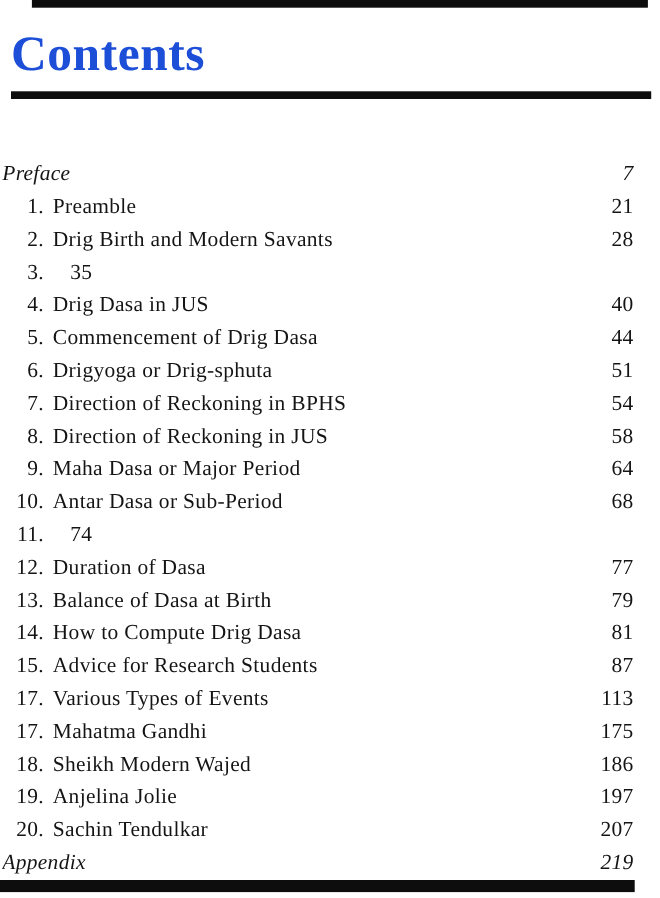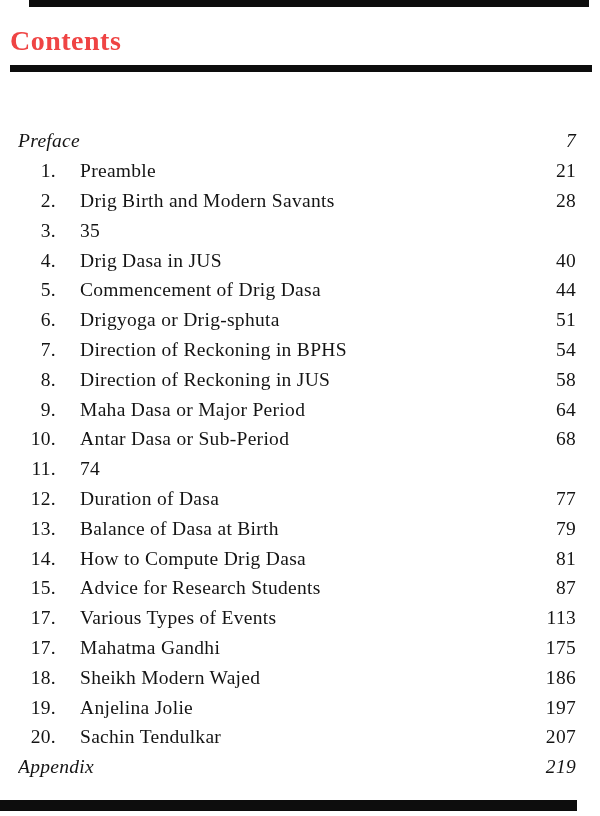--- a/index.html
+++ b/index.html
@@ -26,54 +26,54 @@
     top: 0;
     left: 29px;
     width: 560px;
     height: 7px;
     background: #0d0d0d;
   }
   .header {
     padding: 26px 8px 0 10px;
   }
   .title {
-    font-size: 28px;
+    font-size: 45px;
     font-weight: bold;
     letter-spacing: 0.5px;
     line-height: 1.05;
-    color: #ef4444;
+    color: #1d4ed8;
     margin: 0;
   }
   .title-rule {
     margin-top: 10px;
     margin-left: 0px;
     width: 582px;
     height: 7px;
     background: #0d0d0d;
   }
   .toc-list {
     margin-top: 54px;
-    padding-left: 18px;
+    padding-left: 2px;
     padding-right: 24px;
   }
   .row {
     display: flex;
     align-items: baseline;
     font-size: 19.5px;
     line-height: 29.8px;
     letter-spacing: 0.3px;
   }
   .row .num {
     width: 38px;
     text-align: right;
     flex: 0 0 auto;
   }
   .row .label {
     flex: 1 1 auto;
-    margin-left: 24px;
+    margin-left: 8px;
     white-space: nowrap;
     overflow: hidden;
   }
   .row .page-num {
     flex: 0 0 auto;
     min-width: 44px;
     text-align: right;
   }
   .row.italic {
     font-style: italic;

